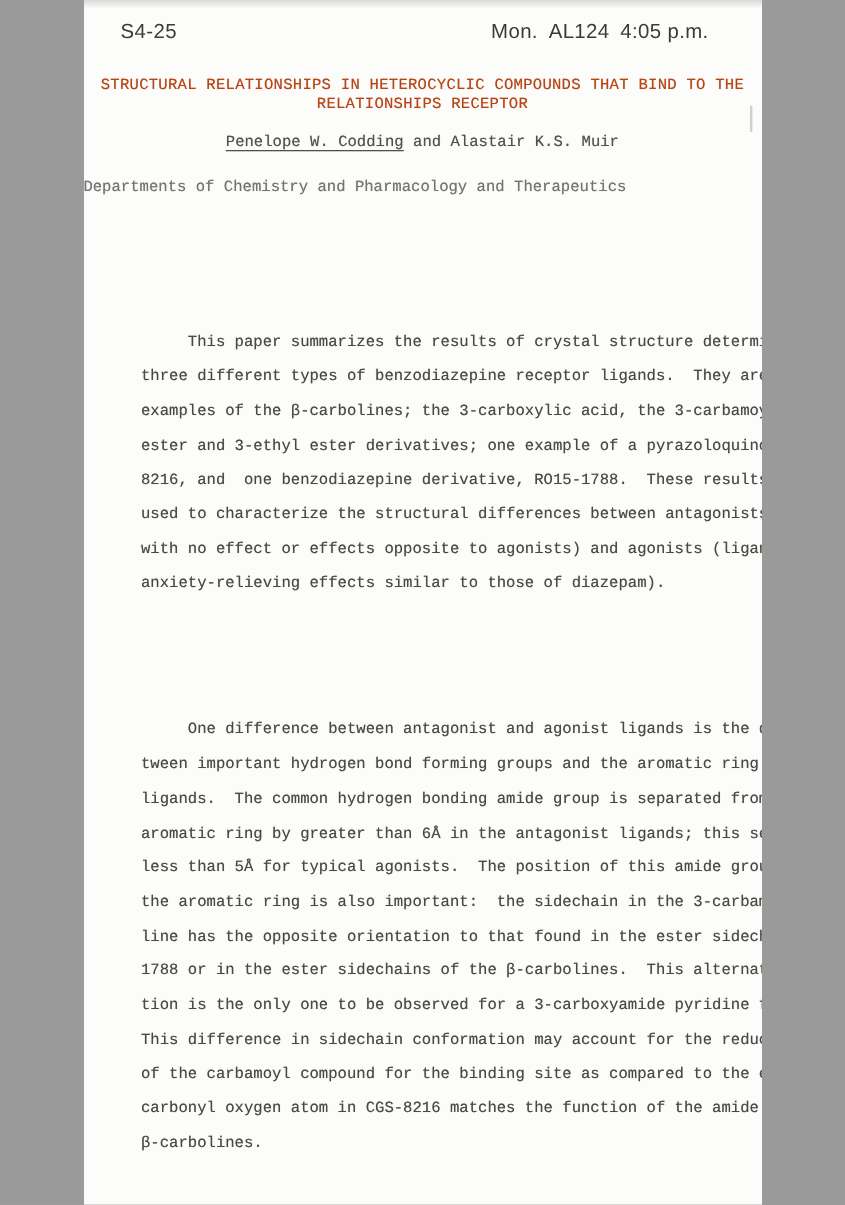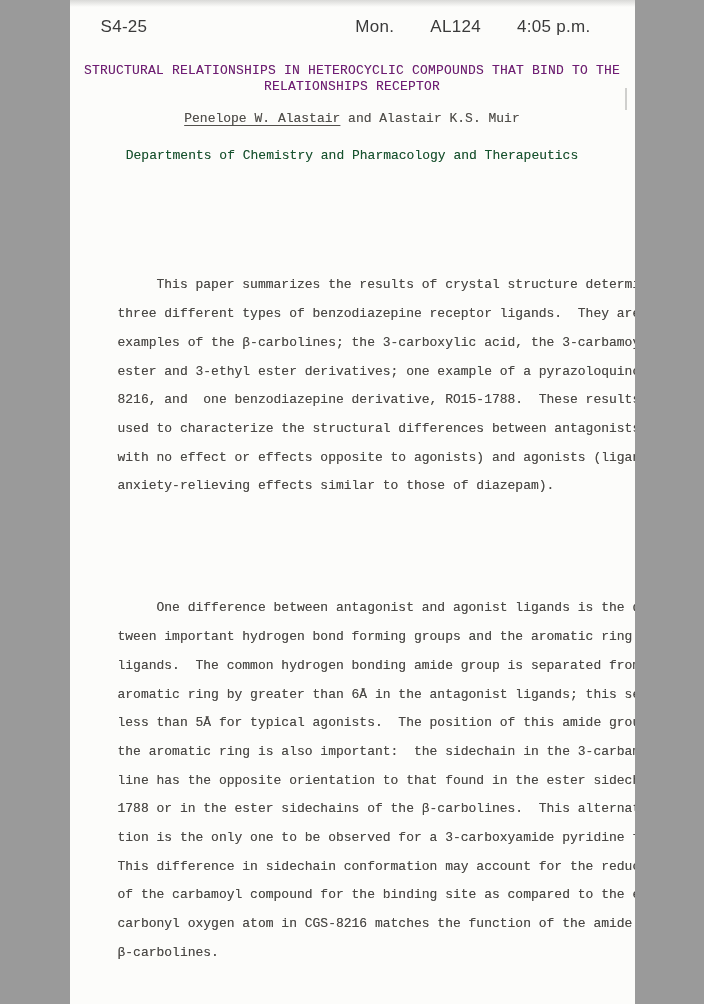--- a/index.html
+++ b/index.html
@@ -38,31 +38,31 @@
     left: 31px;
     right: 44px;
     display: flex;
     justify-content: space-between;
     align-items: baseline;
     font-family: "Liberation Sans", sans-serif;
     font-size: 17px;
     letter-spacing: 0.3px;
     color: #3a3a3a;
   }
-  .schedule { display: inline-flex; gap: 36px; }
+  .schedule { display: inline-flex; gap: 9px; }
   .title {
     position: absolute;
     top: 63px;
     left: 0;
     width: 100%;
     text-align: center;
     font-size: 13px;
     line-height: 15.5px;
     letter-spacing: 0.2px;
-    color: #701a75;
+    color: #c2410c;
     text-shadow: 0 0 0.6px rgba(94,92,88,0.55);
   }
   .authors {
     position: absolute;
     top: 111px;
     left: 0;
     width: 100%;
     text-align: center;
     font-size: 13px;
     white-space: pre;
@@ -71,24 +71,24 @@
   }
   .authors .underline {
     text-decoration: underline;
     text-underline-offset: 2.5px;
   }
   .affiliation {
     position: absolute;
     top: 147px;
     left: 0;
     width: 100%;
-    text-align: center;
+    text-align: left;
     font-size: 13px;
     line-height: 17.5px;
-    color: #14532d;
+    color: #737373;
     text-shadow: 0 0 0.6px rgba(85,83,79,0.5);
   }
   .abstract {
     position: absolute;
     top: 196px;
     left: 30px;
     font-size: 13px;
     line-height: 28.7px;
     white-space: pre;
     color: #4a4845;
@@ -111,21 +111,21 @@
       <span>AL124</span>
       <span>4:05 p.m.</span>
     </span>
   </div>
 
   <div class="title">
     <div>STRUCTURAL RELATIONSHIPS IN HETEROCYCLIC COMPOUNDS THAT BIND TO THE</div>
     <div>RELATIONSHIPS RECEPTOR</div>
   </div>
 
-  <div class="authors"><span class="underline">Penelope W. Alastair</span><span> and Alastair K.S. Muir</span></div>
+  <div class="authors"><span class="underline">Penelope W. Codding</span><span> and Alastair K.S. Muir</span></div>
 
   <div class="affiliation">
     <div>Departments of Chemistry and Pharmacology and Therapeutics</div>
   </div>
 
   <div class="abstract">
     <div class="para">     This paper summarizes the results of crystal structure determinations on
 three different types of benzodiazepine receptor ligands.  They are:  four
 examples of the β-carbolines; the 3-carboxylic acid, the 3-carbamoyl, 3-methyl
 ester and 3-ethyl ester derivatives; one example of a pyrazoloquinolinone, CGS-

